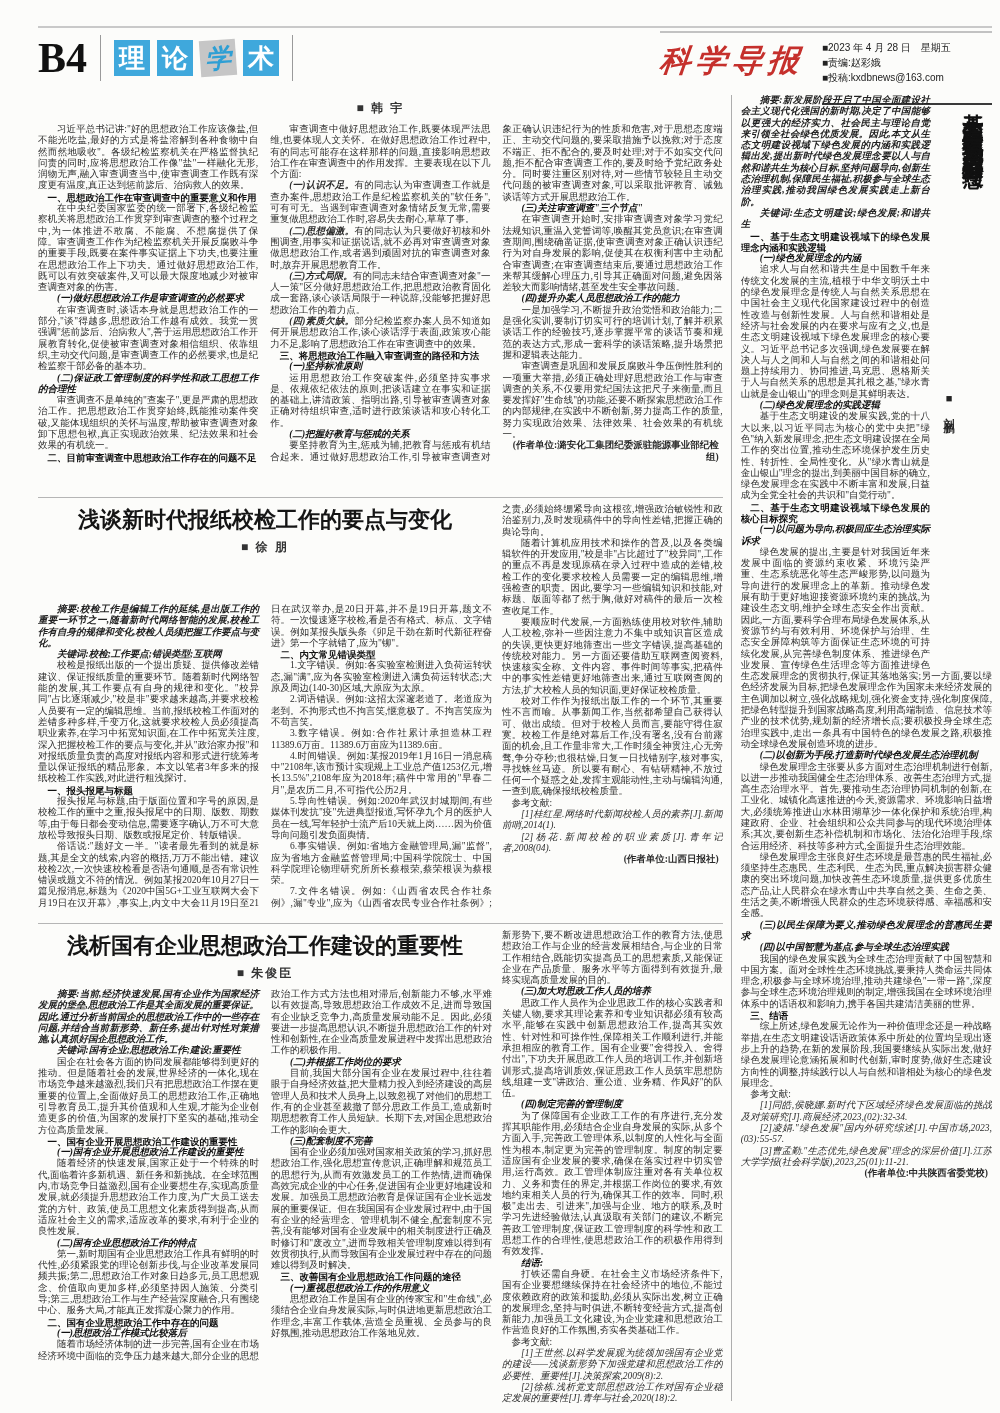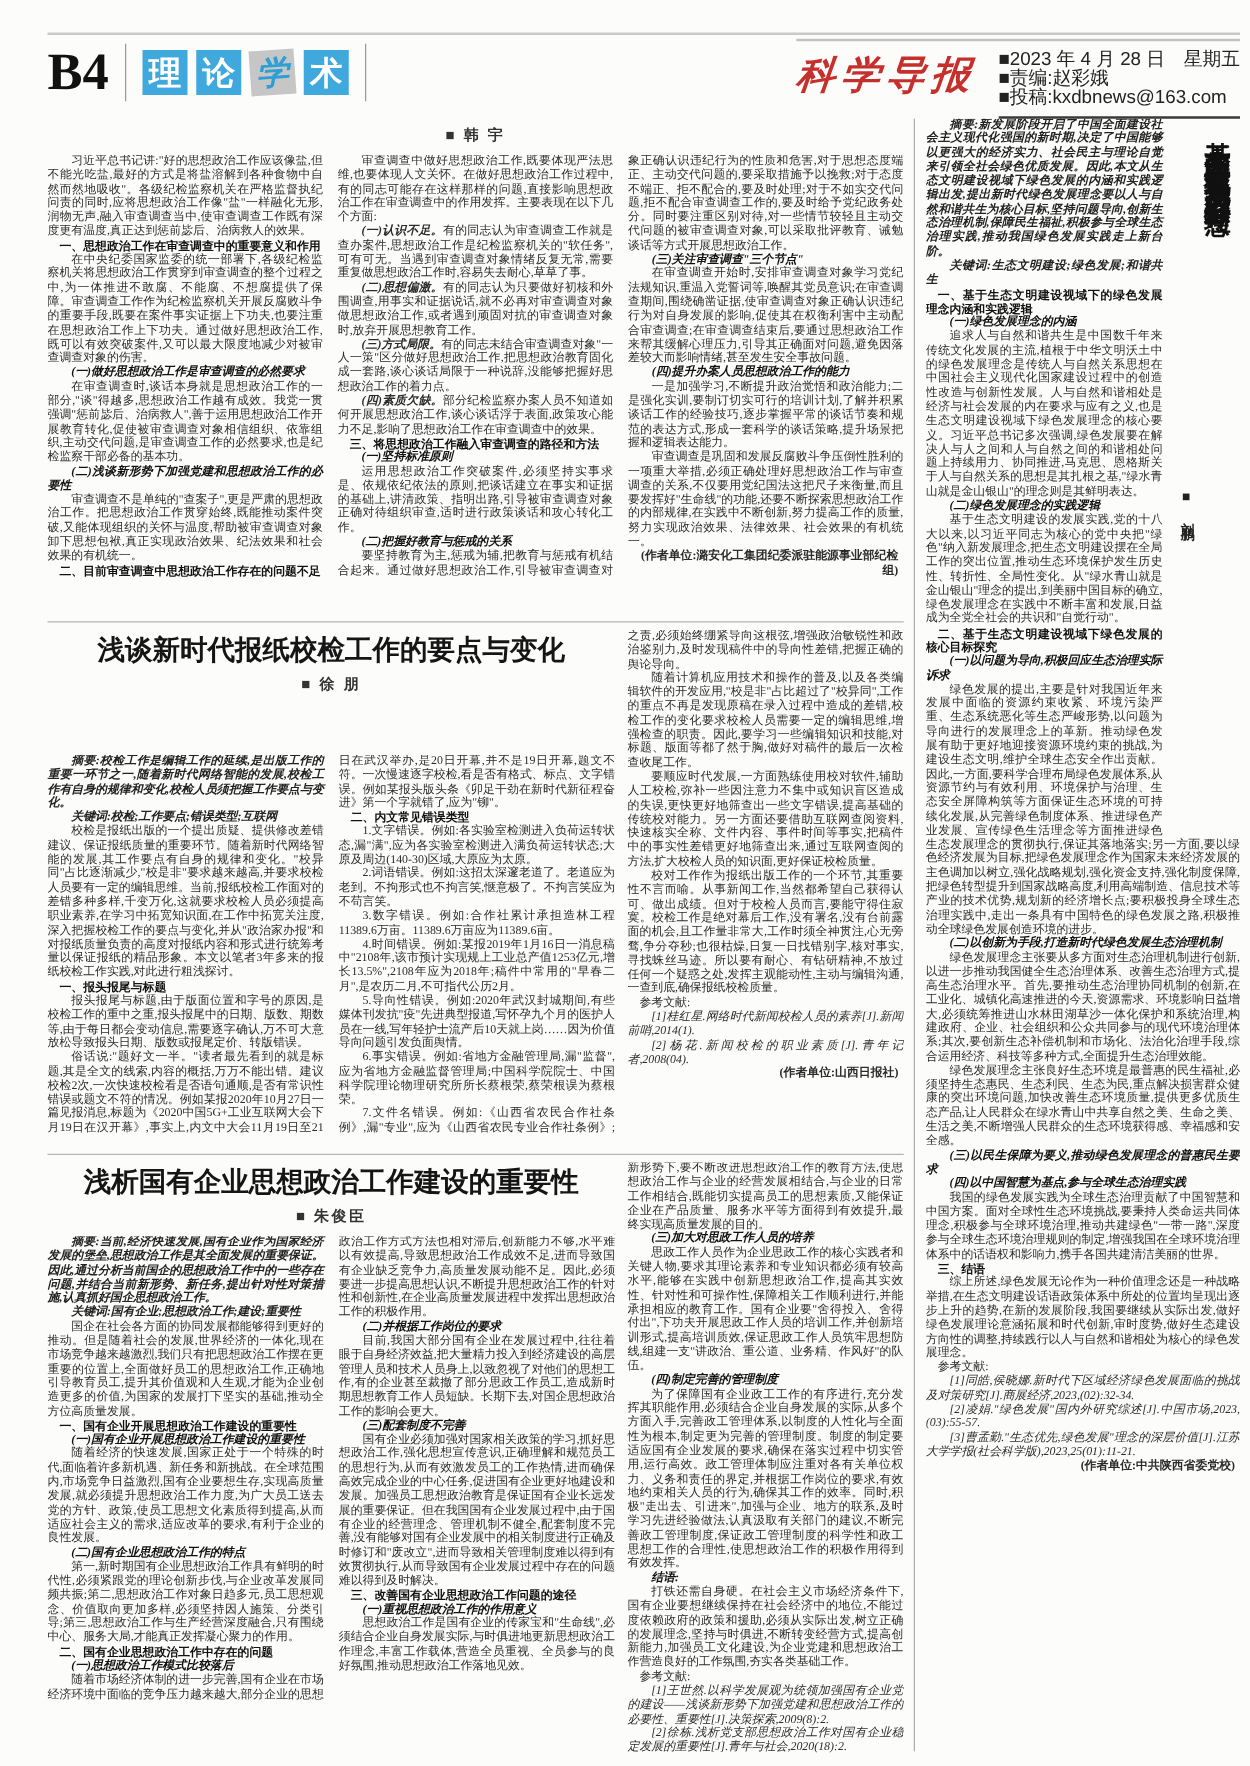--- a/index.html
+++ b/index.html
@@ -12,22 +12,22 @@
   .mh-left{display:flex;align-items:center;gap:7px;padding-top:4px;}
   .page-no{font-family:"Liberation Serif",serif;font-weight:700;font-size:42px;line-height:44px;color:#111;}
   .mh-div{width:1px;height:46px;background:#9a9a9a;margin:0 6px;}
   .sec-box{display:inline-flex;align-items:center;justify-content:center;width:36px;height:36px;
            background:#3fa8dc;color:#fff;font-family:"Liberation Sans",sans-serif;
            font-weight:700;font-size:26px;}
   .sec-box.g{background:#c6c6c6;color:#2e9fd4;font-style:italic;transform:rotate(-4deg);}
   .mh-right{display:flex;align-items:flex-start;gap:18px;border-top:2px solid #c2c2c2;padding-top:7px;}
   .paper-name{font-family:"DejaVu Serif",serif;font-weight:700;font-style:italic;
               font-size:31px;line-height:40px;color:#c5302c;letter-spacing:5px;transform:skewX(-6deg);}
-  .mh-meta{font-family:"Liberation Sans",sans-serif;font-size:15px;line-height:15px;color:#222;
-           border-bottom:2px solid #3a3a3a;padding-bottom:8px;min-width:170px;}
+  .mh-meta{font-family:"Liberation Sans",sans-serif;font-size:10px;line-height:15px;color:#222;
+           border-bottom:2px solid #3a3a3a;padding-bottom:18px;min-width:170px;}
   
   .content{display:flex;align-items:flex-start;}
   .main{width:692px;}
   .aside{width:254px;margin-left:8px;border-left:1px solid #adadad;padding-left:9px;
          font-size:9.5px;line-height:11.3px;text-align:justify;}
   .aside-text{height:1306px;overflow:hidden;}
   
   .art + .art{border-top:1px solid #b5b5b5;margin-top:7px;padding-top:6px;}
   .title{margin:0;font-family:"Liberation Sans",sans-serif;font-weight:700;color:#151515;text-align:center;}
   .t1{font-size:30px;line-height:36px;letter-spacing:1px;}
@@ -89,21 +89,21 @@
     <div class="main">
 
       <section class="art">
         <div class="byline">■ 韩 宇</div>
         <div class="cols3 bodytext">
             <div class="para p">习近平总书记讲:"好的思想政治工作应该像盐,但不能光吃盐,最好的方式是将盐溶解到各种食物中自然而然地吸收"。各级纪检监察机关在严格监督执纪问责的同时,应将思想政治工作像"盐"一样融化无形,润物无声,融入审查调查当中,使审查调查工作既有深度更有温度,真正达到惩前毖后、治病救人的效果。</div>
             <div class="para h1">一、思想政治工作在审查调查中的重要意义和作用</div>
             <div class="para p">在中央纪委国家监委的统一部署下,各级纪检监察机关将思想政治工作贯穿到审查调查的整个过程之中,为一体推进不敢腐、不能腐、不想腐提供了保障。审查调查工作作为纪检监察机关开展反腐败斗争的重要手段,既要在案件事实证据上下功夫,也要注重在思想政治工作上下功夫。通过做好思想政治工作,既可以有效突破案件,又可以最大限度地减少对被审查调查对象的伤害。</div>
             <div class="para h2">(一)做好思想政治工作是审查调查的必然要求</div>
             <div class="para p">在审查调查时,谈话本身就是思想政治工作的一部分,"谈"得越多,思想政治工作越有成效。我党一贯强调"惩前毖后、治病救人",善于运用思想政治工作开展教育转化,促使被审查调查对象相信组织、依靠组织,主动交代问题,是审查调查工作的必然要求,也是纪检监察干部必备的基本功。</div>
-            <div class="para h2">(二)浅谈新形势下加强党建和思想政治工作的必要性</div>
+            <div class="para h2">(二)保证政工管理制度的科学性和政工思想工作的合理性</div>
             <div class="para p">审查调查不是单纯的"查案子",更是严肃的思想政治工作。把思想政治工作贯穿始终,既能推动案件突破,又能体现组织的关怀与温度,帮助被审查调查对象卸下思想包袱,真正实现政治效果、纪法效果和社会效果的有机统一。</div>
             <div class="para h1">二、目前审查调查中思想政治工作存在的问题不足</div>
             <div class="para p">审查调查中做好思想政治工作,既要体现严法思维,也要体现人文关怀。在做好思想政治工作过程中,有的同志可能存在这样那样的问题,直接影响思想政治工作在审查调查中的作用发挥。主要表现在以下几个方面:</div>
             <div class="para p"><span class="lead">(一)认识不足。</span><span>有的同志认为审查调查工作就是查办案件,思想政治工作是纪检监察机关的"软任务",可有可无。当遇到审查调查对象情绪反复无常,需要重复做思想政治工作时,容易失去耐心,草草了事。</span></div>
             <div class="para p"><span class="lead">(二)思想偏激。</span><span>有的同志认为只要做好初核和外围调查,用事实和证据说话,就不必再对审查调查对象做思想政治工作,或者遇到顽固对抗的审查调查对象时,放弃开展思想教育工作。</span></div>
             <div class="para p"><span class="lead">(三)方式局限。</span><span>有的同志未结合审查调查对象"一人一策"区分做好思想政治工作,把思想政治教育固化成一套路,谈心谈话局限于一种说辞,没能够把握好思想政治工作的着力点。</span></div>
             <div class="para p"><span class="lead">(四)素质欠缺。</span><span>部分纪检监察办案人员不知道如何开展思想政治工作,谈心谈话浮于表面,政策攻心能力不足,影响了思想政治工作在审查调查中的效果。</span></div>
             <div class="para h1">三、将思想政治工作融入审查调查的路径和方法</div>
             <div class="para h2">(一)坚持标准原则</div>
             <div class="para p">运用思想政治工作突破案件,必须坚持实事求是、依规依纪依法的原则,把谈话建立在事实和证据的基础上,讲清政策、指明出路,引导被审查调查对象正确对待组织审查,适时进行政策谈话和攻心转化工作。</div>

